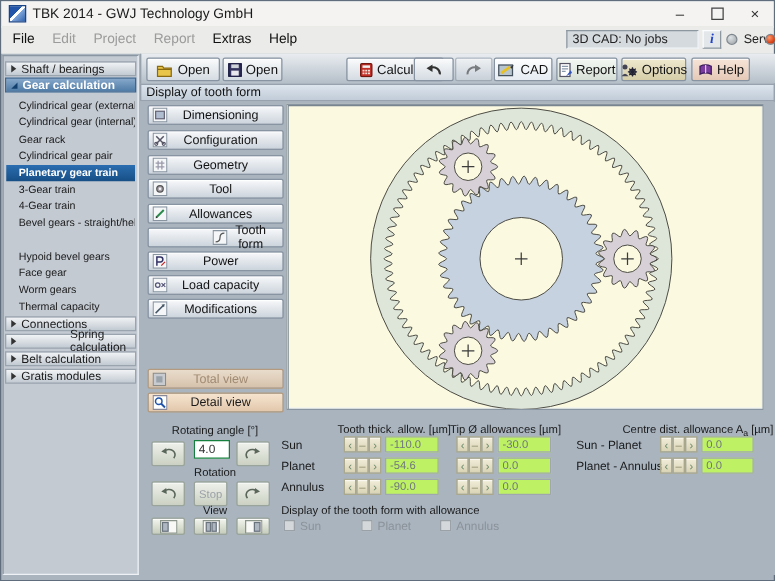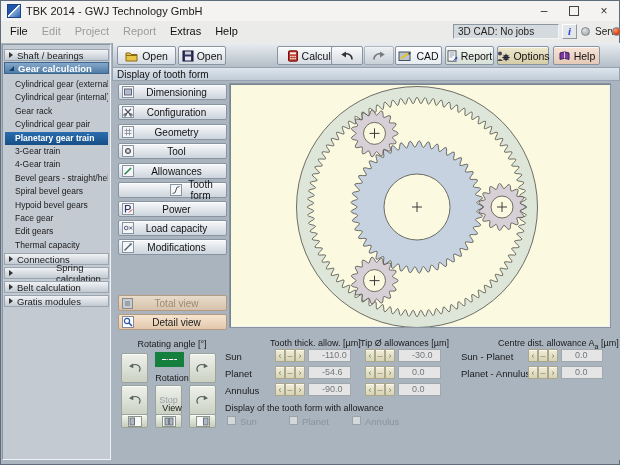--- a/index.html
+++ b/index.html
@@ -73,32 +73,32 @@
   .viewbtn .icon{width:13px;height:13px;margin:0 1px 0 2px;display:flex;align-items:center;justify-content:center}
   .viewbtn .lbl{flex:1;text-align:center;padding-right:8px}
 
   #gear-canvas{left:117px;top:2px;width:382px;height:245px;box-sizing:border-box;border:1px solid #8894a0;
     box-shadow:inset 1px 1px 0 #78848e, inset -1px -1px 0 #eef2f6}
 
   
   .ctl-label{position:absolute;font-size:9px;color:#1a1a1a;white-space:nowrap}
   .ctl-label.center{width:108px;left:6px;text-align:center}
   .gray{color:#8b9299}
-  .rbtn{position:absolute;width:27px;height:30px;box-sizing:border-box;border:1px solid #9aa49a;border-radius:2px;
+  .rbtn{position:absolute;width:27px;height:20px;box-sizing:border-box;border:1px solid #9aa49a;border-radius:2px;
     background:linear-gradient(#eff1eb,#cbd1c3);display:flex;align-items:center;justify-content:center;
     font-size:9px;color:#9ba1a7;box-shadow:inset 0 1px 0 rgba(255,255,255,.7)}
   .vbtn{position:absolute;width:27px;height:14px;box-sizing:border-box;border:1px solid #9aa49a;border-radius:2px;
     background:linear-gradient(#f2f5ee,#c6cdbb);display:flex;align-items:center;justify-content:center;box-shadow:inset 0 1px 0 rgba(255,255,255,.7)}
-  #angle-input{position:absolute;left:43px;top:271px;width:29px;height:15px;box-sizing:border-box;border:7px solid #15803d;
+  #angle-input{position:absolute;left:43px;top:271px;width:29px;height:15px;box-sizing:border-box;border:1px solid #15803d;
     font-size:9.5px;color:#333;padding:0 0 0 3px;font-family:"Liberation Sans",sans-serif;background:#fff}
   .abtn{position:absolute;width:10px;height:13px;box-sizing:border-box;border:1px solid #aaa88c;
     background:linear-gradient(#f1edd9,#d9d3b5);display:flex;align-items:center;justify-content:center;
     font-size:9px;color:#6a8a6a;box-shadow:inset 0 1px 0 rgba(255,255,255,.6)}
-  .vfield{position:absolute;width:43px;height:13px;box-sizing:border-box;background:#e5e5e5;border:1px solid #a0a8ae;
-    font-size:9px;line-height:11px;color:#70787e;padding-left:13px}
+  .vfield{position:absolute;width:43px;height:13px;box-sizing:border-box;background:#bef264;border:1px solid #a0a8ae;
+    font-size:9px;line-height:11px;color:#70787e;padding-left:3px}
   .cb{position:absolute;width:9px;height:9px;box-sizing:border-box;background:#d4d8da;border:1px solid #9aa2a8}
 </style>
 </head>
 <body>
 
 <div id="window">
 
   <div id="titlebar" class="abs">
     <div id="app-icon"></div>
     <div id="title-text">TBK 2014 - GWJ Technology GmbH</div>
@@ -231,24 +231,23 @@
         <span>Gear calculation</span>
       </div>
       <div class="sitem" style="top: 33px;">Cylindrical gear (external)</div>
       <div class="sitem" style="top: 46.4px;">Cylindrical gear (internal)</div>
       <div class="sitem" style="top: 59.8px;">Gear rack</div>
       <div class="sitem" style="top: 73.2px;">Cylindrical gear pair</div>
       <div class="sitem selected" style="top: 86.6px;">Planetary gear train</div>
       <div class="sitem" style="top: 100px;">3-Gear train</div>
       <div class="sitem" style="top: 113.4px;">4-Gear train</div>
       <div class="sitem" style="top: 126.8px;">Bevel gears - straight/helical</div>
-      <div class="sitem" style="top: 140.2px;">Spiral bevel gears</div>
       <div class="sitem" style="top: 153.6px;">Hypoid bevel gears</div>
       <div class="sitem" style="top: 167px;">Face gear</div>
-      <div class="sitem" style="top: 180.4px;">Edit gears</div>
+      <div class="sitem" style="top: 180.4px;">Worm gears</div>
       <div class="sitem" style="top: 193.8px;">Thermal capacity</div>
       <div class="shead" style="top: 208px;">
         <span class="tri"></span>
         <span>Connections</span>
       </div>
       <div class="shead" style="top: 222px; gap: 43px;">
         <span class="tri"></span>
         <span>Spring calculation</span>
       </div>
       <div class="shead" style="top: 236px;">

